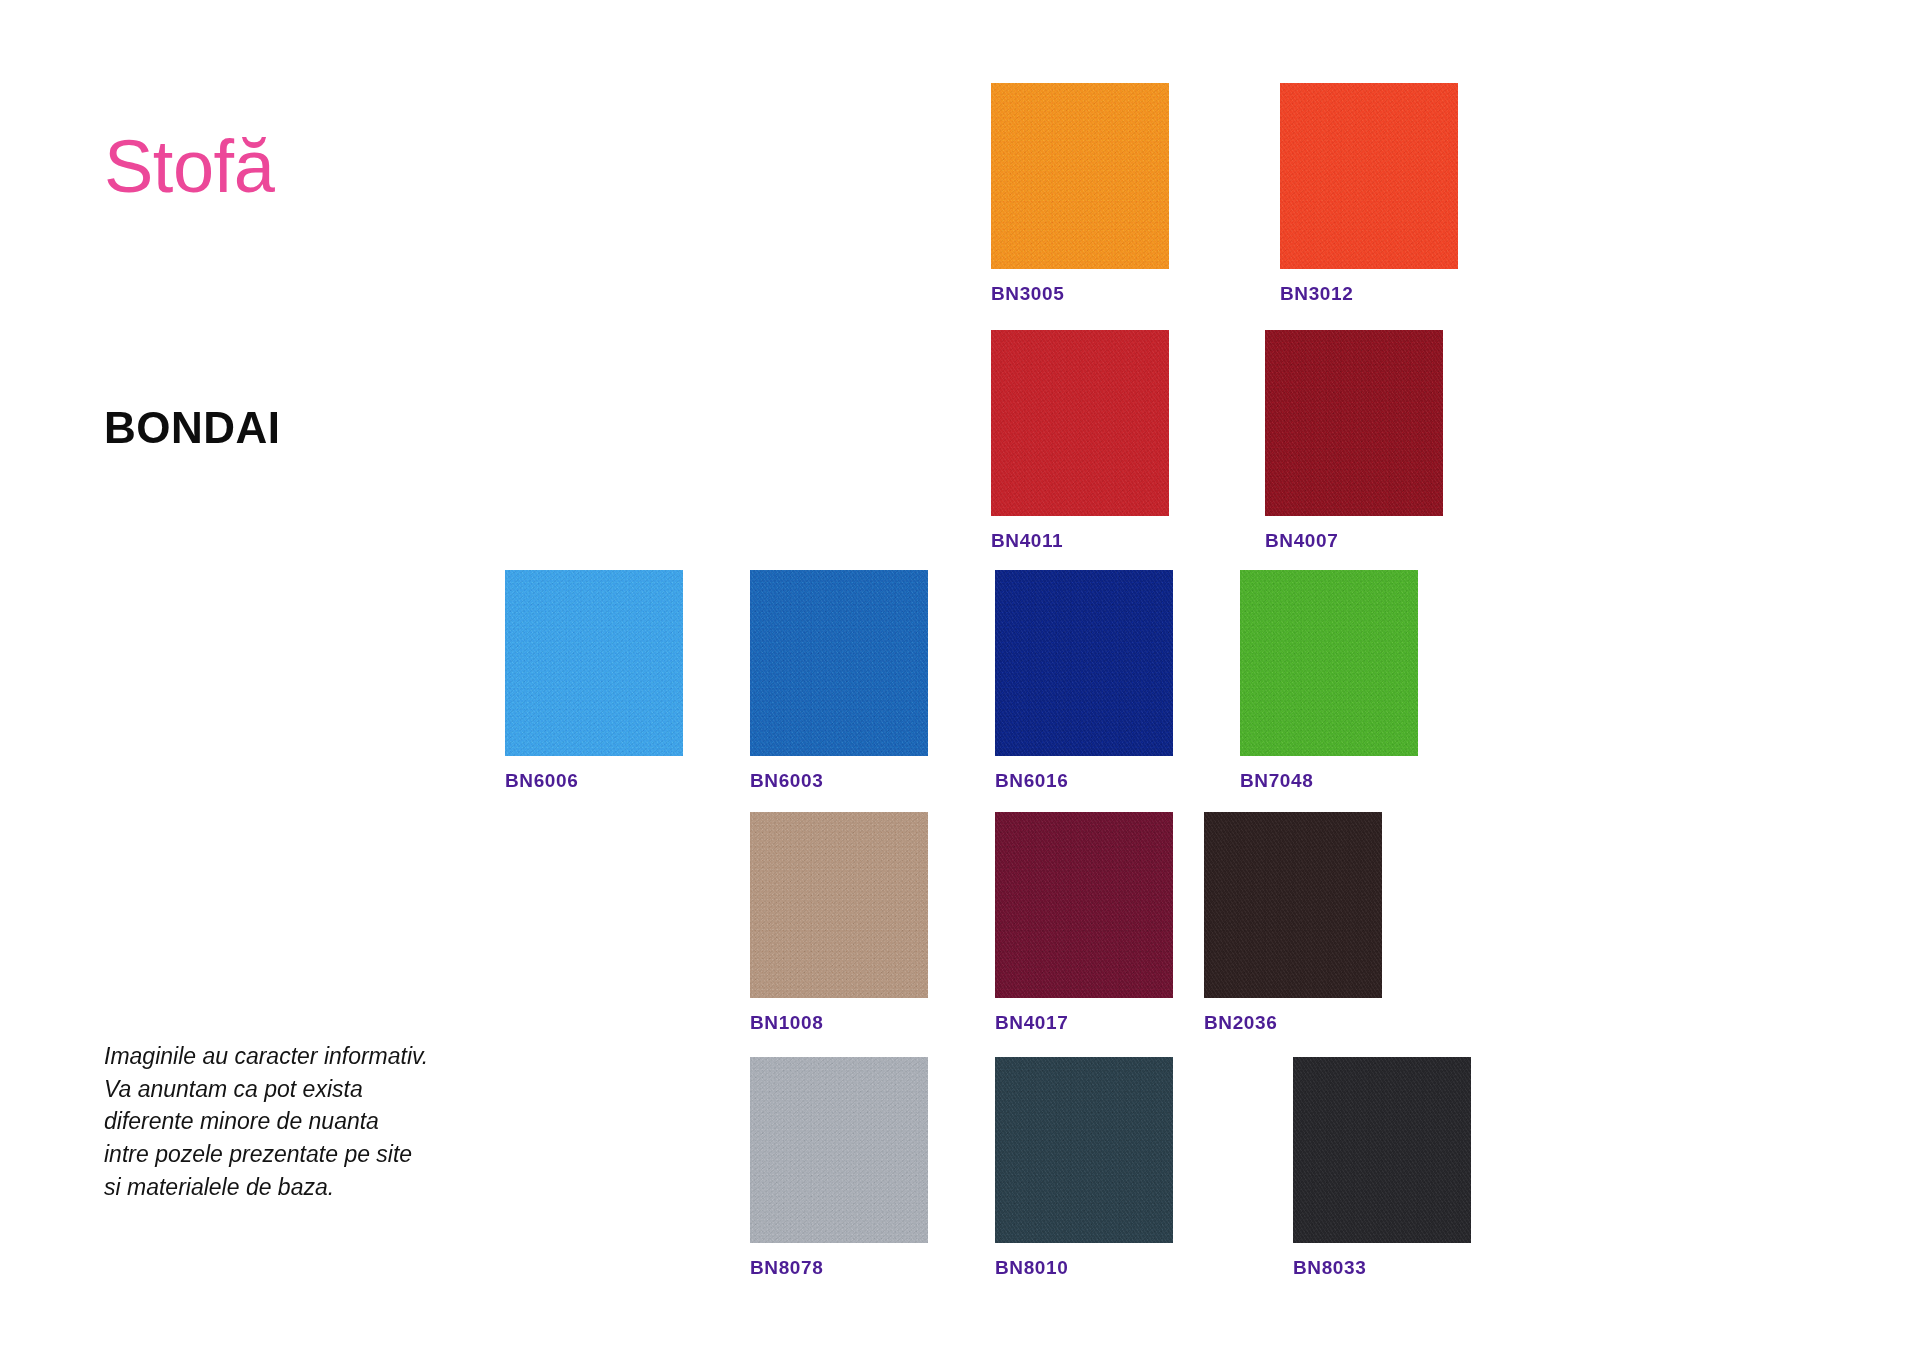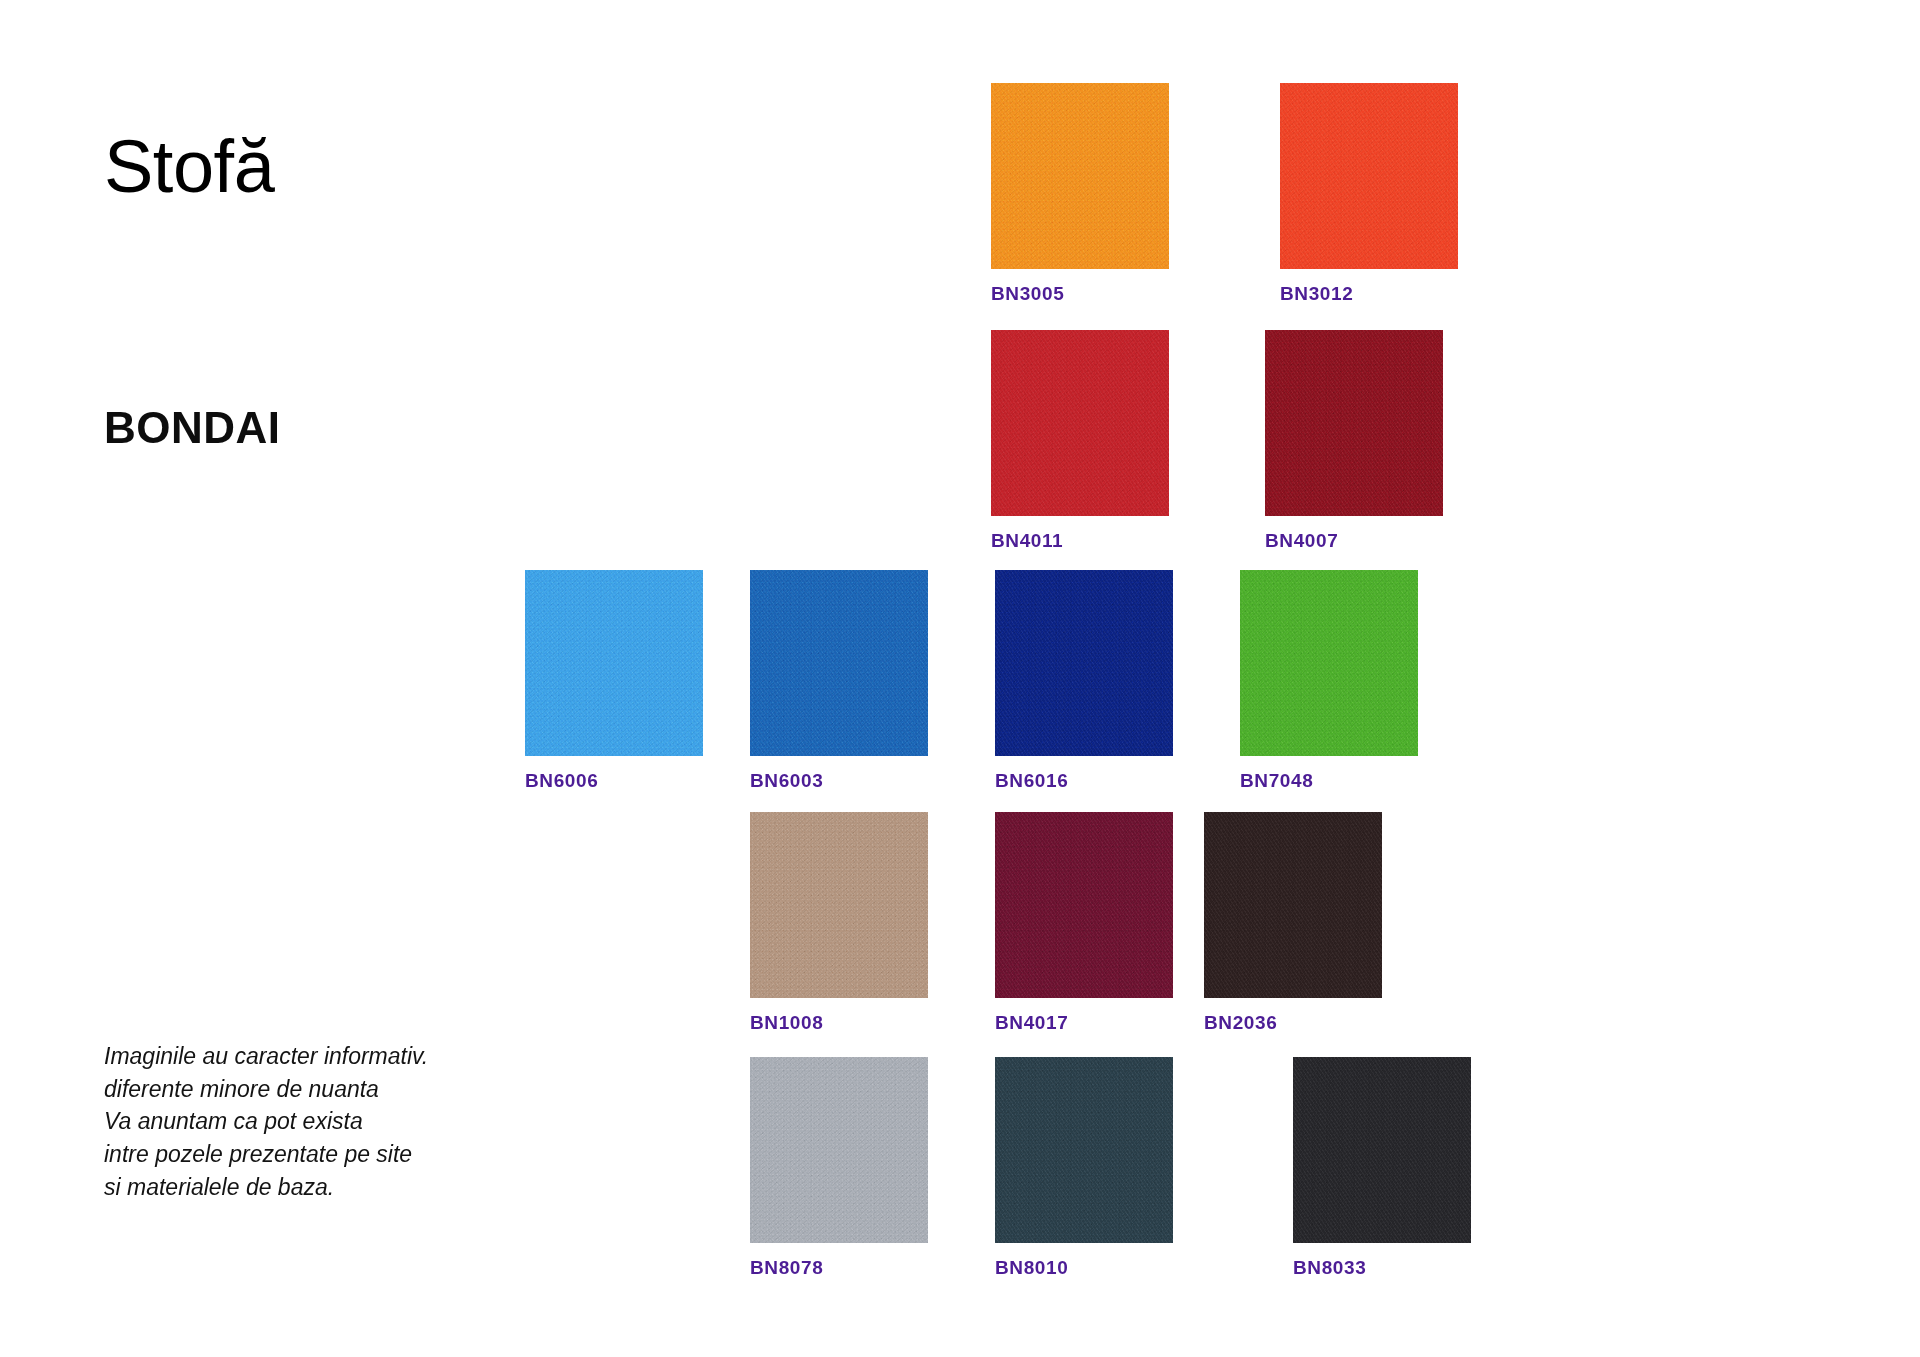--- a/index.html
+++ b/index.html
@@ -22,21 +22,21 @@
 
   
   #page-title {
     position: absolute;
     left: 104px;
     top: 78px;
     font-size: 74px;
     font-weight: 400;
     letter-spacing: -0.5px;
     line-height: 1.05;
-    color: #000000;
+    color: #ec4899;
     white-space: nowrap;
   }
   #collection-name {
     position: absolute;
     left: 104px;
     top: 405px;
     font-size: 44px;
     font-weight: 700;
     letter-spacing: 0.5px;
     line-height: 1.05;
@@ -106,22 +106,22 @@
 <body>
 
 <div id="page">
 
   <h1 id="page-title">Stofă</h1>
 
   <div id="collection-name">BONDAI</div>
 
   <div id="disclaimer">
     <span class="line">Imaginile au caracter informativ.</span>
+    <span class="line">Va anuntam ca pot exista</span>
     <span class="line">diferente minore de nuanta</span>
-    <span class="line">Va anuntam ca pot exista</span>
     <span class="line">intre pozele prezentate pe site</span>
     <span class="line">si materialele de baza.</span>
   </div>
 
   <div id="swatch-grid">
       <div class="swatch-cell" style="left: 991px; top: 83px;">
         <div class="swatch-chip" style="background: rgb(242, 145, 31);"></div>
         <span class="swatch-label">BN3005</span>
       </div>
       <div class="swatch-cell" style="left: 1236px; top: 83px; padding-left: 44px;">
@@ -129,21 +129,21 @@
         <span class="swatch-label">BN3012</span>
       </div>
       <div class="swatch-cell" style="left: 991px; top: 330px;">
         <div class="swatch-chip" style="background: rgb(195, 34, 42);"></div>
         <span class="swatch-label">BN4011</span>
       </div>
       <div class="swatch-cell" style="left: 1236px; top: 330px; margin-left: 29px;">
         <div class="swatch-chip" style="background: rgb(139, 18, 32);"></div>
         <span class="swatch-label">BN4007</span>
       </div>
-      <div class="swatch-cell" style="left: 505px; top: 570px; margin-left: 20px;">
+      <div class="swatch-cell" style="left: 505px; top: 570px;">
         <div class="swatch-chip" style="background: rgb(61, 162, 232);"></div>
         <span class="swatch-label">BN6006</span>
       </div>
       <div class="swatch-cell" style="left: 750px; top: 570px;">
         <div class="swatch-chip" style="background: rgb(27, 101, 182);"></div>
         <span class="swatch-label">BN6003</span>
       </div>
       <div class="swatch-cell" style="left: 995px; top: 570px;">
         <div class="swatch-chip" style="background: rgb(12, 35, 132);"></div>
         <span class="swatch-label">BN6016</span>

